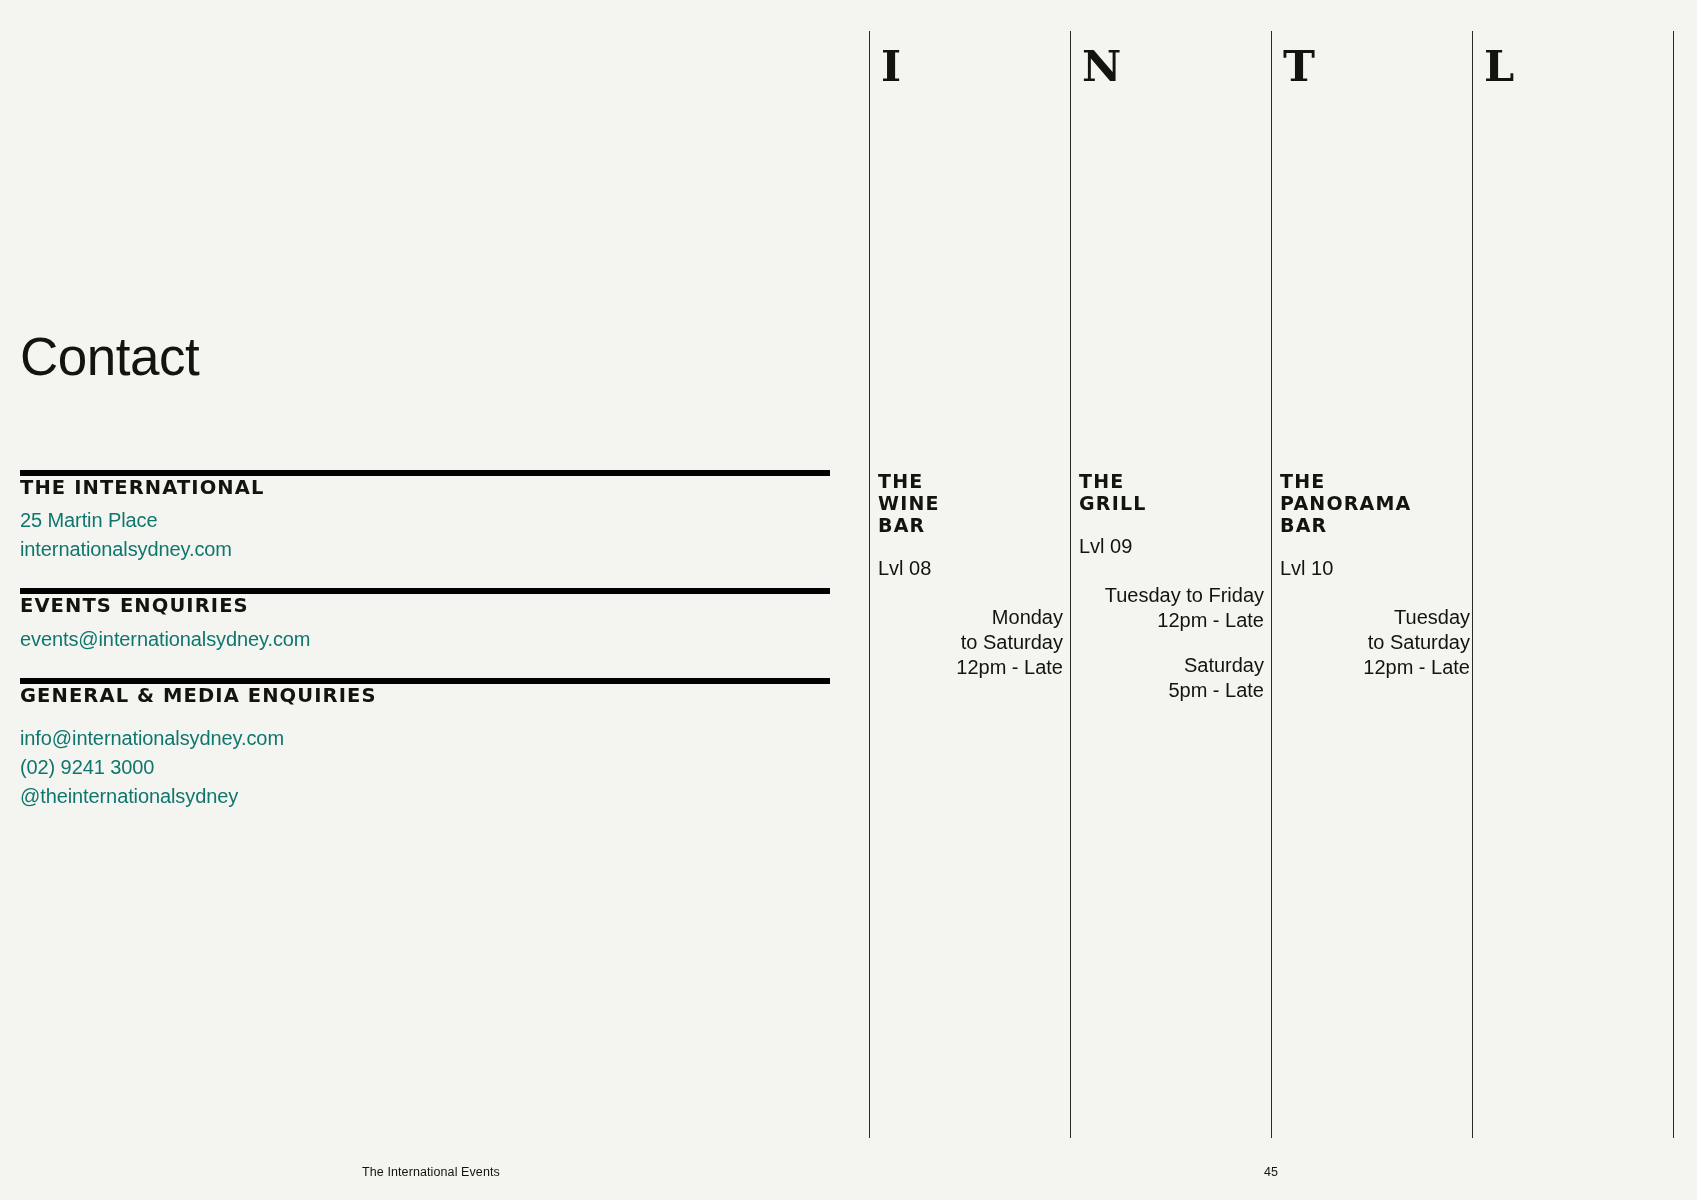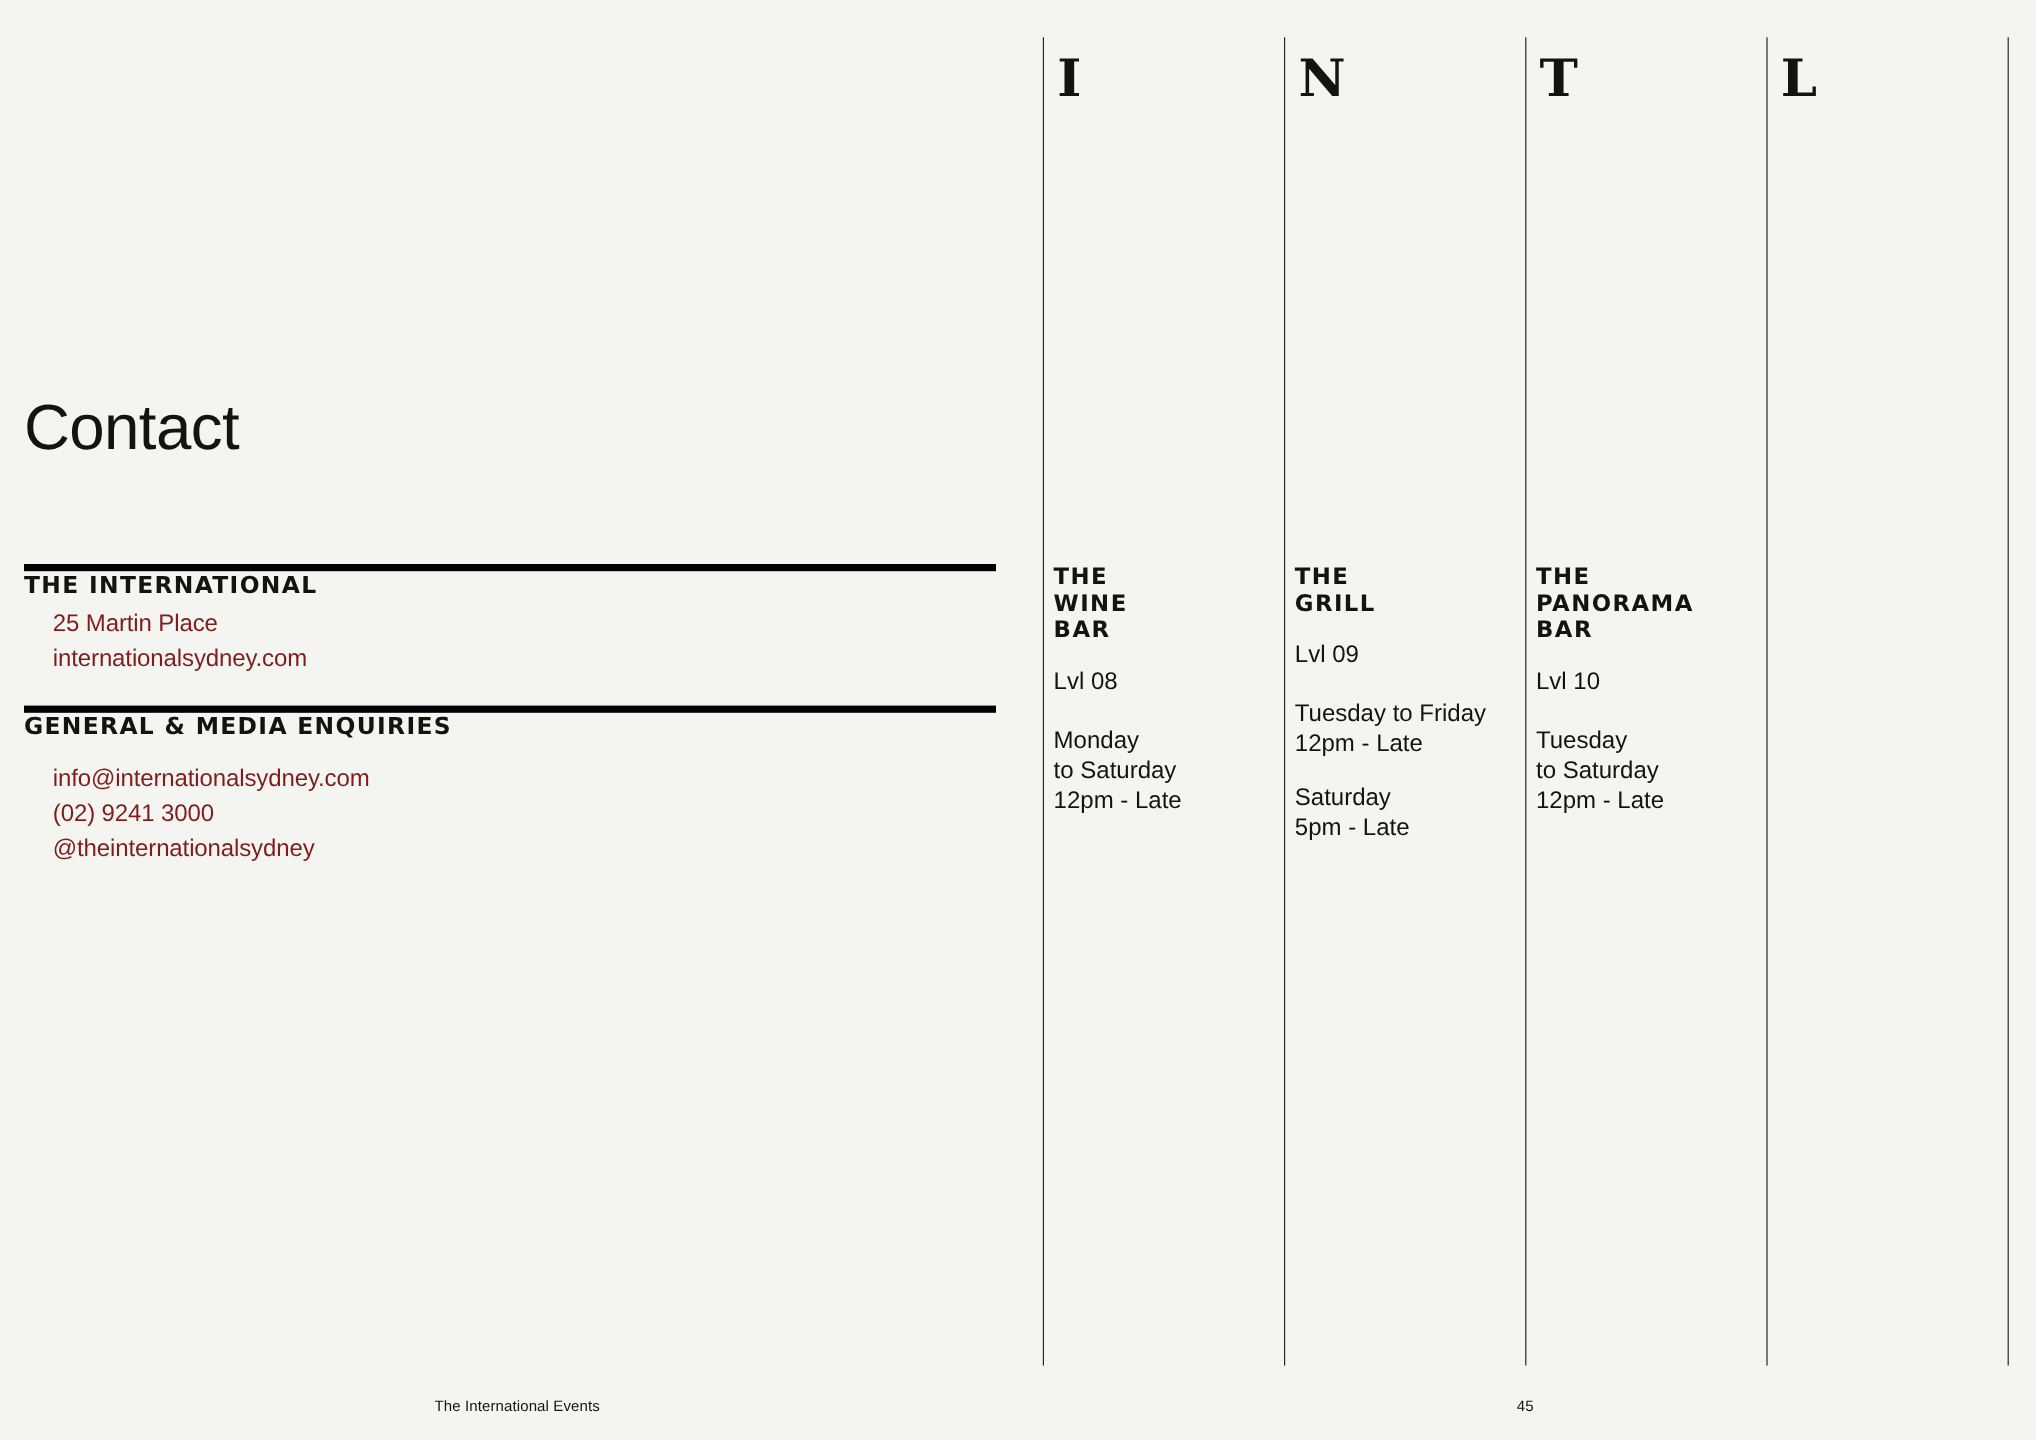--- a/index.html
+++ b/index.html
@@ -60,24 +60,23 @@
     font-weight: 700;
     font-size: 19.5px;
     letter-spacing: 1.1px;
     color: #14140f;
     margin: 0 0 6px 0;
     line-height: 1.25;
   }
   .cblock.b4 .cblock-title { margin-bottom: 16px; }
   .cline {
     font-size: 20px;
-    color: #7f1d1d;
+    color: #0f766e;
     line-height: 1.45;
     letter-spacing: -0.1px;
-    margin-left: 24px;
   }
 
   
   .rules {
     position: absolute;
     left: 0; top: 0;
     width: 1697px; height: 1200px;
     pointer-events: none;
   }
   .vrule {
@@ -131,20 +130,21 @@
     color: #14140f;
     line-height: 1.45;
     margin-bottom: 22px;
   }
   .venue-hours {
     font-size: 20px;
     color: #14140f;
     line-height: 1.25;
     white-space: pre-line;
     margin-bottom: 20px;
+    text-align: right;
   }
 
   
   .footer-left {
     position: absolute;
     left: 362px;
     top: 1165px;
     font-size: 12.5px;
     color: #14140f;
     letter-spacing: 0.1px;
@@ -166,20 +166,24 @@
     <div class="page-title">Contact</div>
 
     <div class="contact-blocks">
 
       <div class="cblock b1">
         <div class="cblock-title">THE INTERNATIONAL</div>
         <div class="cline">25 Martin Place</div>
         <div class="cline">internationalsydney.com</div>
       </div>
 
+      <div class="cblock b2">
+        <div class="cblock-title">EVENTS ENQUIRIES</div>
+        <div class="cline">events@internationalsydney.com</div>
+      </div>
 
 
       <div class="cblock b4">
         <div class="cblock-title">GENERAL &amp; MEDIA ENQUIRIES</div>
         <div class="cline">info@internationalsydney.com</div>
         <div class="cline">(02) 9241 3000</div>
         <div class="cline">@theinternationalsydney</div>
       </div>
 
     </div>

